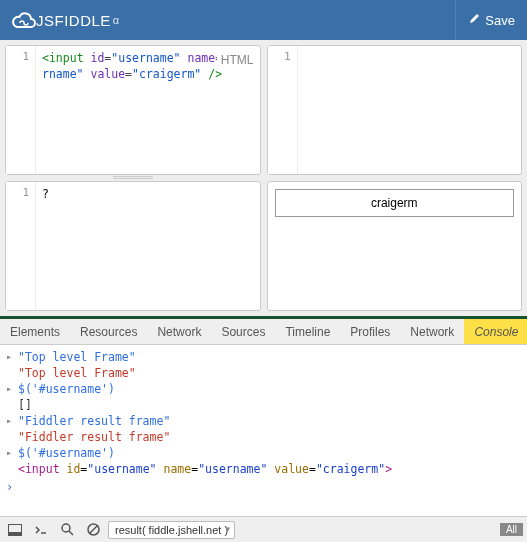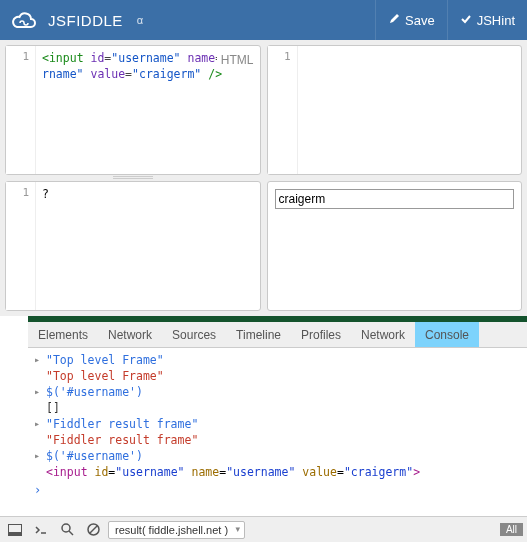--- a/index.html
+++ b/index.html
@@ -1,56 +1,56 @@
 <!DOCTYPE html>
 <html><head>
 <meta charset="utf-8">
 <style>
   * { box-sizing: border-box; margin: 0; padding: 0; }
   body { font-family: Arial, sans-serif; font-size: 13px; width: 527px; height: 542px; overflow: hidden; background: #fff; }
   
   .header { background: #3b6fa7; color: #fff; height: 40px; display: flex; align-items: center; }
-  .logo-block { display: flex; align-items: center; padding: 0 12px; gap: 12px; }
+  .logo-block { display: flex; align-items: center; padding: 0 12px; gap: 0; }
   .cloud-icon svg { display: block; }
   .brand { font-size: 15px; letter-spacing: 0.5px; }
   .alpha { font-size: 11px; opacity: 0.8; margin-left: 2px; }
   .toolbar { margin-left: auto; display: flex; height: 100%; }
   .tool-btn { background: transparent; border: none; color: #fff; padding: 0 12px; font-size: 13px; display: flex; align-items: center; gap: 5px; cursor: pointer; border-left: 1px solid rgba(255,255,255,0.12); height: 100%; }
   .tool-btn.active { background: #1d4ed8; margin-top: 47px; }
   
   .panes { padding: 5px; display: grid; grid-template-columns: 1fr 1fr; grid-template-rows: 130px 130px; gap: 6px; background: #eee; }
   .pane { background: #fff; border: 1px solid #c9c9c9; border-radius: 3px; position: relative; display: flex; }
   .gutter { width: 30px; background: #fff; text-align: right; padding: 4px 6px 0 0; color: #999; font-family: monospace; font-size: 11px; border-right: 1px solid #eee; }
   .code { flex: 1; padding: 4px 6px; font-family: monospace; font-size: 11.5px; line-height: 16px; white-space: pre-wrap; word-break: break-all; }
   .pane-label { position: absolute; top: 5px; right: 2px; background: #fff; color: #888; font-size: 12px; padding: 2px 4px; }
   .dragger { position: absolute; left: calc(50% - 20px); bottom: -4px; width: 40px; height: 3px; }
   .dragger::before,.dragger::after{content:"";display:block;height:1px;background:#ccc;margin:1px 0;}
   
-  .result-input { width: calc(100% - 14px); margin: 7px; height: 20px; border: 1px solid #999; font-size: 12px; padding: 1px 3px; }
+  .result-input { width: calc(100% - 14px); margin: 7px; height: 28px; border: 1px solid #999; font-size: 12px; padding: 1px 3px; text-align: center; }
   
   .tok-tag{color:#1a8a1a;} .tok-attr{color:#6b2fb3;} .tok-str{color:#1556c7;} .tok-eq{color:#444;}
   
-  .devtools { border-top: 6px solid #14532d; margin-left: 28px; }
+  .devtools { border-top: 3px solid #14532d; }
   .dev-tabs { background: #efefef; border-bottom: 1px solid #ccc; display: flex; height: 26px; align-items: stretch; font-size: 12px; }
   .dev-tab { padding: 0 10px; color: #555; display: flex; align-items: center; cursor: pointer; }
-  .dev-tab.active { background: #7dd3fc; }
+  .dev-tab.active { background: #fde047; font-style: italic; }
   
   .console-body { padding: 4px 0 4px 0; font-family: Menlo, monospace; font-size: 11.5px; line-height: 16px; }
   .c-line { display: flex; padding: 0 6px; }
   .c-arrow { width: 12px; color: #888; font-size: 10px; }
   .c-content { flex: 1; }
   .c-cmd { color: #2f6fde; }
   .c-str { color: #c43b2a; }
   .c-plain { color: #333; }
   .c-html .tok-tag{color:#a71d8d;} .c-html .tok-attr{color:#9b6c00;} .c-html .tok-str{color:#1a3fcf;}
   .c-prompt { color: #2f6fde; padding: 2px 6px; font-size: 12px; }
   
   .status-bar { position: absolute; bottom: 0; left: 0; right: 0; height: 26px; border-top: 1px solid #ccc; background: #efefef; display: flex; align-items: center; gap: 4px; padding: 0 4px; font-size: 11px; }
   .sb-icon { width: 22px; height: 20px; display: flex; align-items: center; justify-content: center; color: #555; border: 1px solid transparent; border-radius: 2px; }
-  .sb-sel { border: 1px solid #bbb; background: #fff; border-radius: 2px; padding: 2px 16px 2px 6px; color: #333; position: relative; font-size: 11px; }
+  .sb-sel { border: 1px solid #bbb; background: #fff; border-radius: 2px; padding: 2px 6px 2px 6px; color: #333; position: relative; font-size: 11px; }
   .sb-sel::after { content:"▾"; position:absolute; right:4px; top:2px; color:#888; font-size:9px;}
   .sb-badge { margin-left: auto; background: #888; color: #fff; border-radius: 0; padding: 1px 6px; font-size: 10px; }
 </style>
 </head>
 <body>
 
 <div class="header">
   <div class="logo-block">
     <span class="cloud-icon">
       <svg width="24" height="18" viewBox="0 0 24 18">
@@ -68,26 +68,20 @@
             <path d="M5 4l3 2-3 2z" fill="#fff"></path>
           </svg></span>
       <span>Run</span>
     </button>
     <button class="tool-btn">
       <span><svg width="12" height="12" viewBox="0 0 12 12">
             <path d="M2 10l1-3 6-6 2 2-6 6-3 1z" fill="#fff"></path>
           </svg></span>
       <span>Save</span>
     </button>
-    <button class="tool-btn">
-      <span><svg width="12" height="12" viewBox="0 0 12 12">
-            <path d="M2 6l3 3 5-6" fill="none" stroke="#fff" stroke-width="2"></path>
-          </svg></span>
-      <span>JSHint</span>
-    </button>
   </div>
 </div>
 
 <div class="panes">
   <div class="pane" style="position:relative;">
     <div class="gutter"><span>1</span></div>
     <div class="code"><span class="tok-tag">&lt;</span><span class="tok-tag">input</span><span> </span><span class="tok-attr">id</span><span class="tok-eq">=</span><span class="tok-str">"username"</span><span> </span><span class="tok-attr">name</span><span class="tok-eq">=</span><span class="tok-str">"username"</span><span> </span><span class="tok-attr">value</span><span class="tok-eq">=</span><span class="tok-str">"craigerm"</span><span class="tok-tag"> /&gt;</span></div>
     <div class="pane-label">HTML</div>
     <div class="dragger"></div>
   </div>
@@ -103,20 +97,21 @@
   </div>
 
   <div class="pane" style="display:block;">
     <input class="result-input" value="craigerm" style="">
   </div>
 </div>
 
 <div class="devtools">
   <div class="dev-tabs">
     <div class="dev-tab">Elements</div>
+    <div class="dev-tab">Resources</div>
     <div class="dev-tab">Network</div>
     <div class="dev-tab">Sources</div>
     <div class="dev-tab">Timeline</div>
     <div class="dev-tab">Profiles</div>
     <div class="dev-tab">Network</div>
     <div class="dev-tab active">Console</div>
   </div>
   <div class="console-body">
     <div class="c-line">
         <span class="c-arrow">▸</span>

